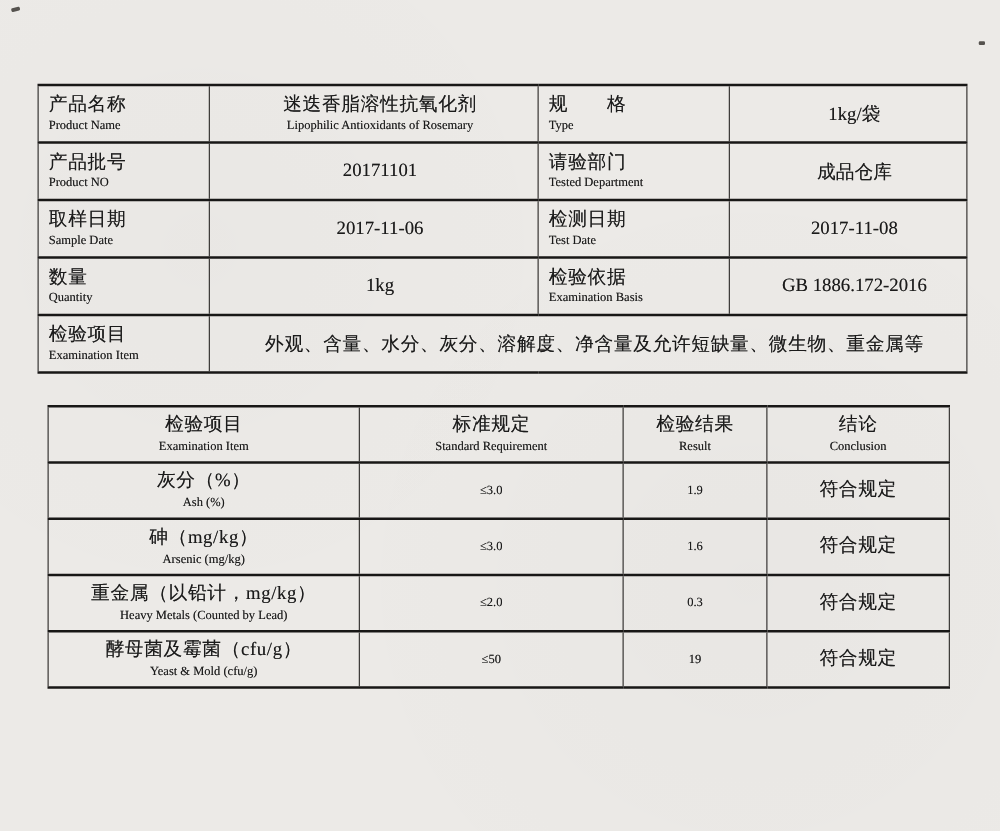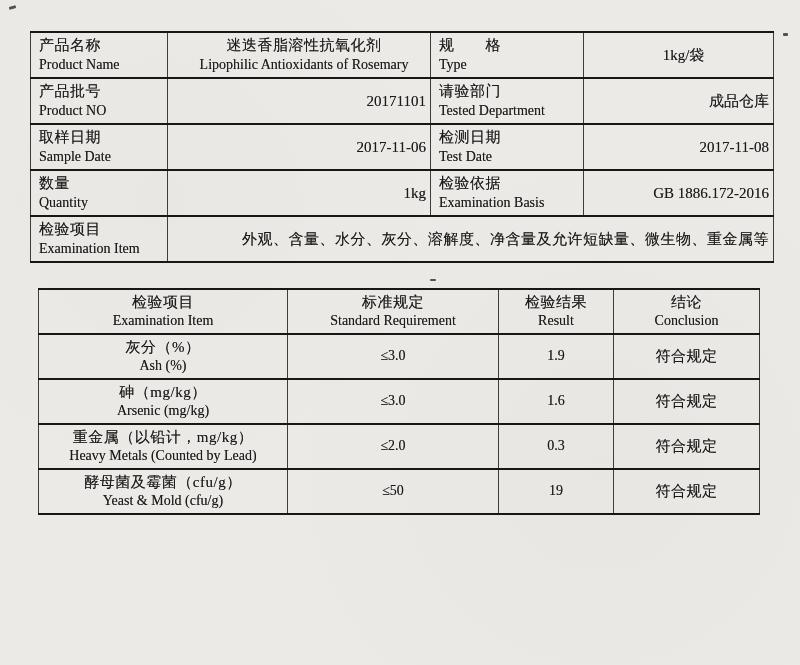--- a/index.html
+++ b/index.html
@@ -16,38 +16,39 @@
     background:
       radial-gradient(circle at 20% 30%, rgba(0,0,0,0.012), transparent 40%),
       radial-gradient(circle at 75% 70%, rgba(0,0,0,0.015), transparent 45%),
       #eceae7;
   }
   table {
     border-collapse: collapse;
     table-layout: fixed;
     position: absolute;
     background: transparent;
+    margin-top: 36px;
   }
   td, th {
     border: 1px solid #3f3d3b;
     border-top: 2px solid #181716;
     border-bottom: 2px solid #181716;
     padding: 2px 4px;
     vertical-align: middle;
     font-weight: normal;
   }
   #info-table { left: 30px; top: 31px; width: 743px; }
   #info-table td { height: 40px; }
   #info-table .lbl { text-align: left; padding-left: 8px; }
-  #info-table .val { text-align: right; padding-left: 14px; font-size: 15px; }
+  #info-table .val { text-align: center; padding-left: 14px; font-size: 15px; }
   #info-table .val-center { text-align: center; }
   #results-table { left: 38px; top: 288px; width: 721px; }
   #results-table td, #results-table th { text-align: center; height: 39px; }
   .zh { font-size: 15px; line-height: 1.32; letter-spacing: 0.5px; }
-  .en { font-size: 14px; line-height: 1.3; }
+  .en { font-size: 10px; line-height: 1.3; }
   .bold { font-weight: normal; }
   .long-text { font-size: 15px; letter-spacing: 0.5px; }
   .speck { position: absolute; background: #55524e; border-radius: 1px; }
   .speck.s1 { left: 9px; top: 6px; width: 7px; height: 3px; transform: rotate(-15deg); }
   .speck.s2 { left: 783px; top: 33px; width: 5px; height: 3px; }
   .speck.s3 { left: 430px; top: 279px; width: 6px; height: 2px; }
   
   #info-table, #results-table { text-shadow: 0 0 0.5px rgba(20,20,20,0.55); }
 </style>
 </head>

